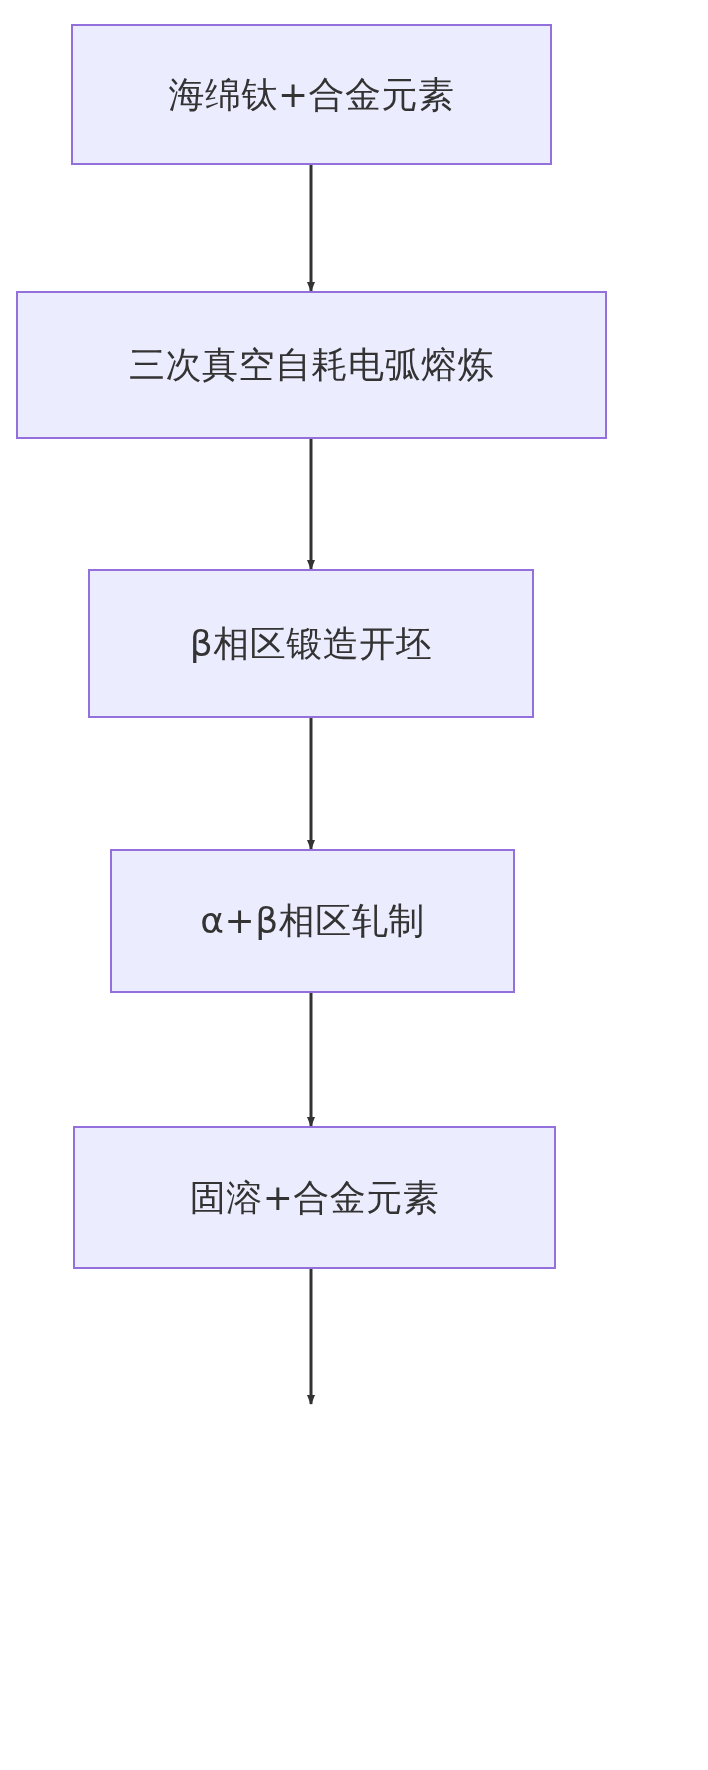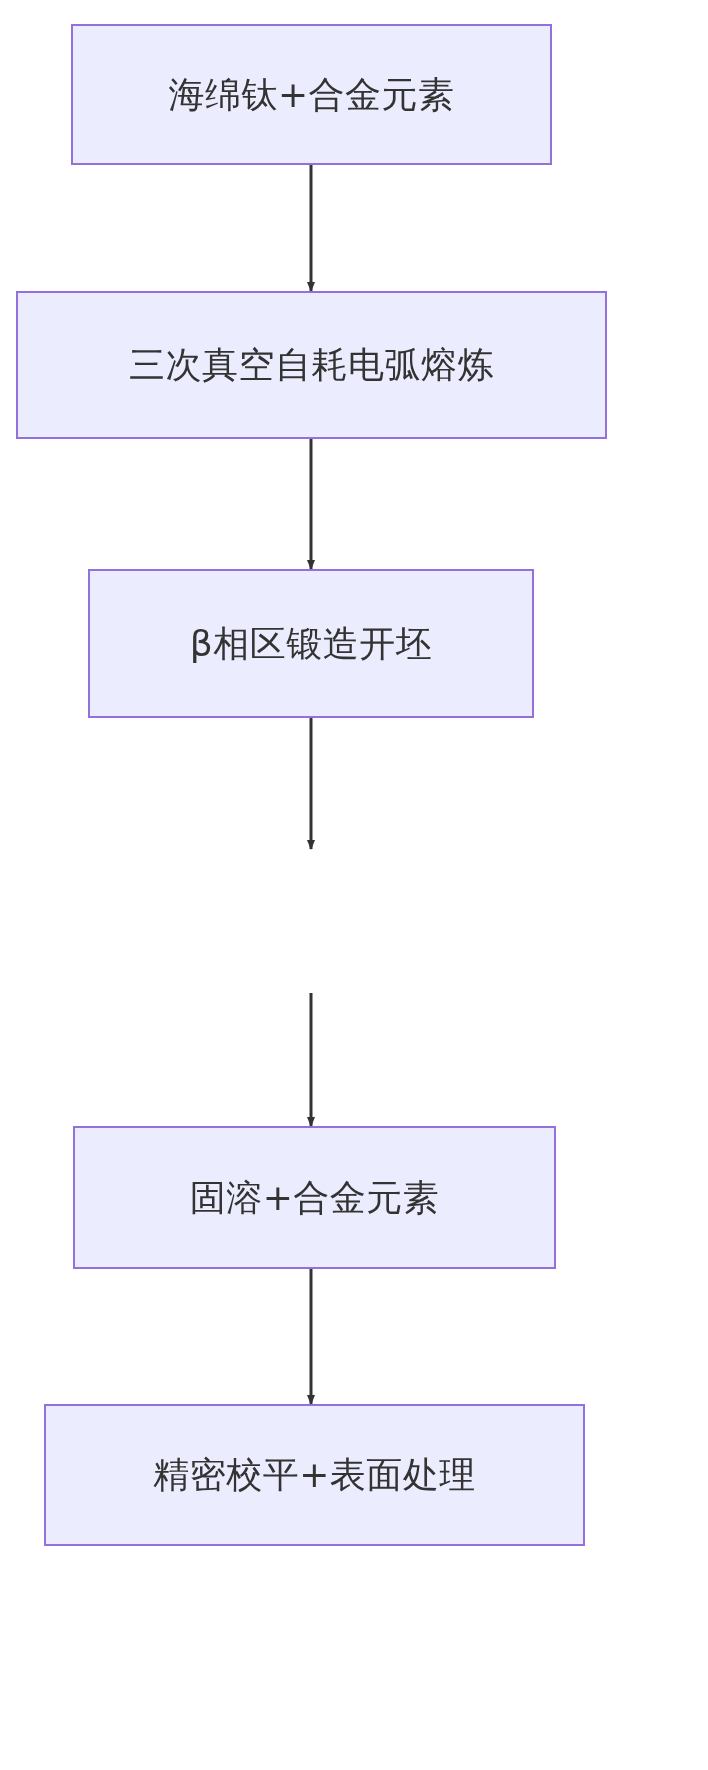--- a/index.html
+++ b/index.html
@@ -75,22 +75,22 @@
   </div>
 
   <div class="node" style="left: 16px; top: 291px; width: 591px; height: 148px; background: rgb(236, 236, 255); border-color: rgb(147, 112, 219); justify-content: center;">
     <span class="node-label" style="color: rgb(51, 51, 51);">三次真空自耗电弧熔炼</span>
   </div>
 
   <div class="node" style="left: 88px; top: 569px; width: 446px; height: 149px; background: rgb(236, 236, 255); border-color: rgb(147, 112, 219); align-items: center;">
     <span class="node-label" style="color: rgb(51, 51, 51);">β相区锻造开坯</span>
   </div>
 
+  <div class="node" style="left: 110px; top: 849px; width: 405px; height: 144px; background: rgb(236, 236, 255); border-color: rgb(147, 112, 219);">
+    <span class="node-label" style="color: rgb(51, 51, 51);">α+β相区轧制</span>
+  </div>
 
   <div class="node" style="left: 73px; top: 1126px; width: 483px; height: 143px; background: rgb(236, 236, 255); border-color: rgb(147, 112, 219);">
     <span class="node-label" style="color: rgb(51, 51, 51);">固溶+合金元素</span>
   </div>
 
-  <div class="node" style="left: 44px; top: 1404px; width: 541px; height: 142px; background: rgb(236, 236, 255); border-color: rgb(147, 112, 219);">
-    <span class="node-label" style="color: rgb(51, 51, 51);">精密校平+表面处理</span>
-  </div>
 
 </div>
 
 </body></html>

